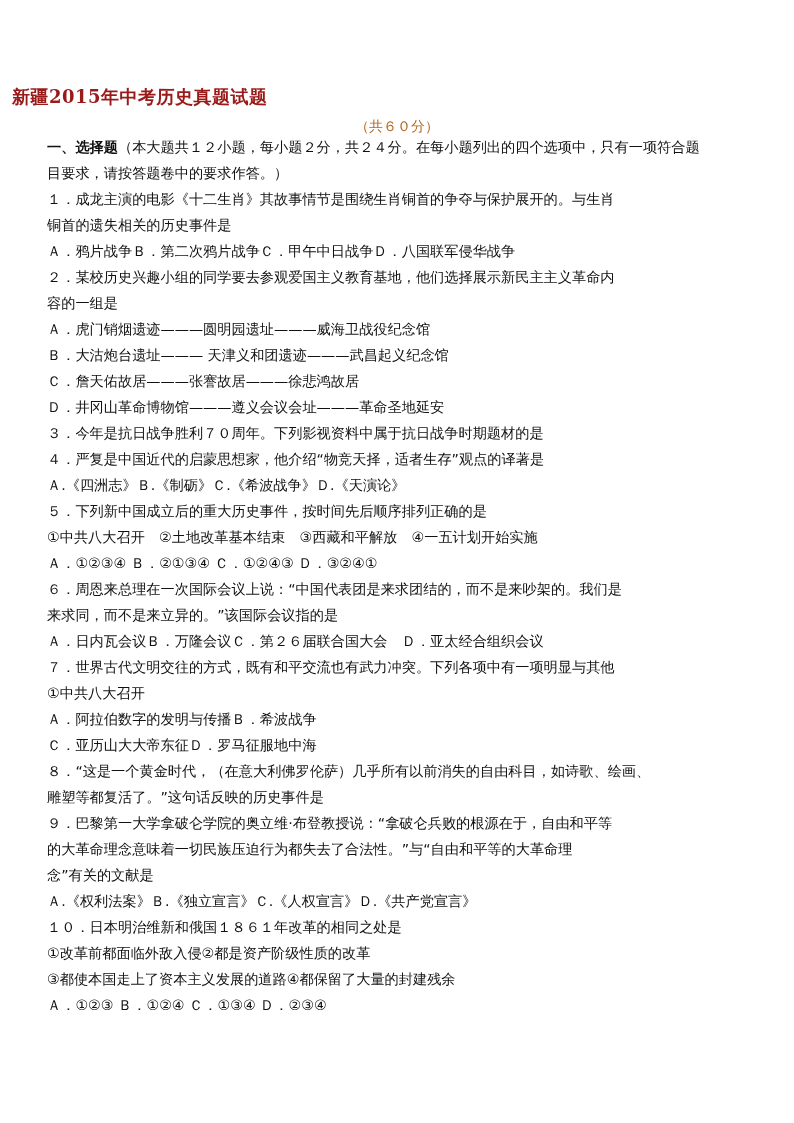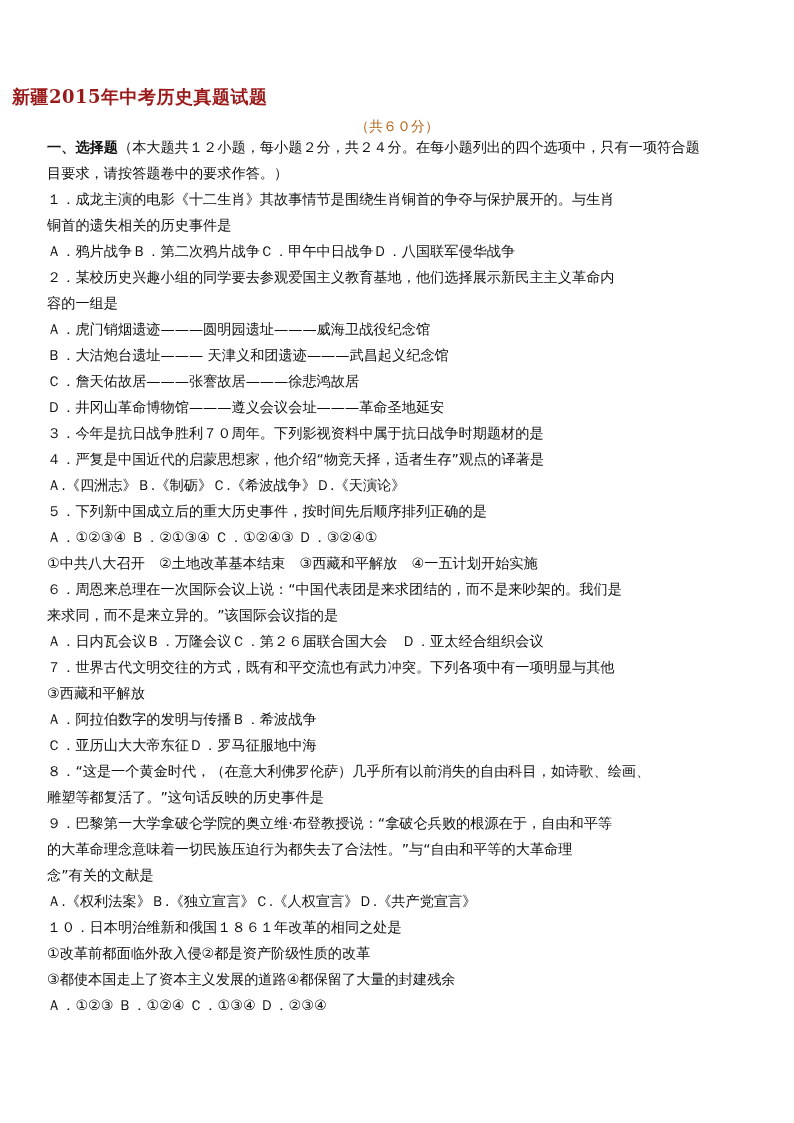--- a/index.html
+++ b/index.html
@@ -44,33 +44,33 @@
       <div class="line">３．今年是抗日战争胜利７０周年。下列影视资料中属于抗日战争时期题材的是</div>
     </div>
 
     <div>
       <div class="line">４．严复是中国近代的启蒙思想家，他介绍“物竞天择，适者生存”观点的译著是</div>
       <div class="line">Ａ.《四洲志》Ｂ.《制砺》Ｃ.《希波战争》Ｄ.《天演论》</div>
     </div>
 
     <div>
       <div class="line">５．下列新中国成立后的重大历史事件，按时间先后顺序排列正确的是</div>
+      <div class="line">①中共八大召开　②土地改革基本结束　③西藏和平解放　④一五计划开始实施</div>
       <div class="line">Ａ．①②③④ Ｂ．②①③④ Ｃ．①②④③ Ｄ．③②④①</div>
-      <div class="line">①中共八大召开　②土地改革基本结束　③西藏和平解放　④一五计划开始实施</div>
     </div>
 
     <div>
       <div class="line">６．周恩来总理在一次国际会议上说：“中国代表团是来求团结的，而不是来吵架的。我们是</div>
       <div class="line">来求同，而不是来立异的。”该国际会议指的是</div>
       <div class="line">Ａ．日内瓦会议Ｂ．万隆会议Ｃ．第２６届联合国大会　Ｄ．亚太经合组织会议</div>
     </div>
 
     <div>
       <div class="line">７．世界古代文明交往的方式，既有和平交流也有武力冲突。下列各项中有一项明显与其他</div>
-      <div class="line">③西藏和平解放</div>
+      <div class="line">①中共八大召开</div>
       <div class="line">Ａ．阿拉伯数字的发明与传播Ｂ．希波战争</div>
       <div class="line">Ｃ．亚历山大大帝东征Ｄ．罗马征服地中海</div>
     </div>
 
     <div>
       <div class="line">８．“这是一个黄金时代，（在意大利佛罗伦萨）几乎所有以前消失的自由科目，如诗歌、绘画、</div>
       <div class="line">雕塑等都复活了。”这句话反映的历史事件是</div>
     </div>
 
     <div>

